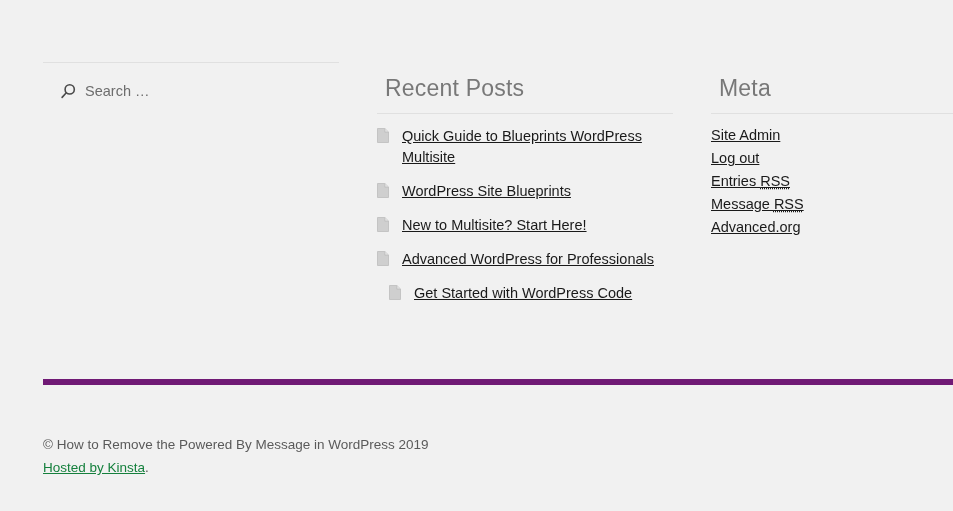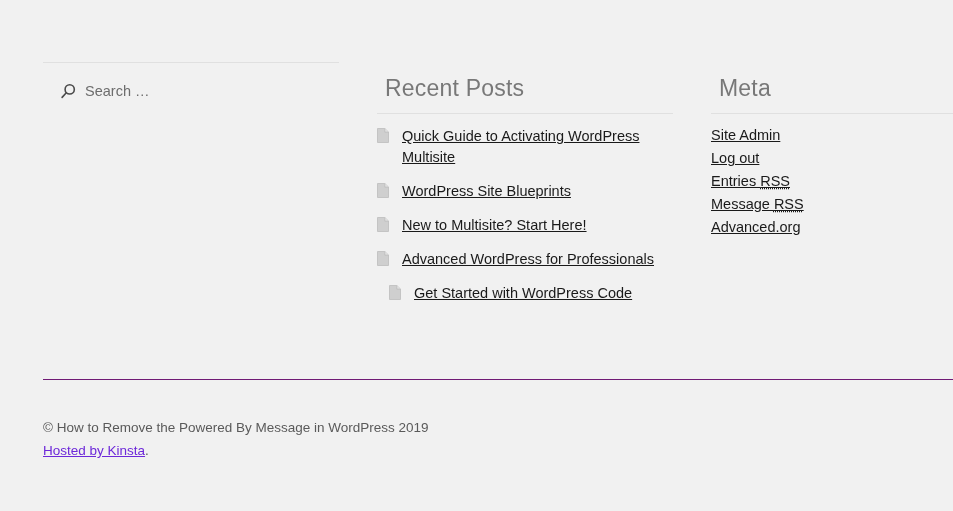--- a/index.html
+++ b/index.html
@@ -156,32 +156,32 @@
     text-decoration: underline dotted;
     text-underline-offset: 2px;
   }
 
   
   .site-footer {
     position: absolute;
     left: 43px;
     top: 379px;
     width: 910px;
-    border-top: 1px solid #701a75;
-    padding-top: 36px;
+    border-top: 6px solid #701a75;
+    padding-top: 48px;
   }
   .footer-line {
     font-size: 13.5px;
     color: #5a5a5a;
     line-height: 23px;
     font-family: "Liberation Sans", sans-serif;
     margin: 0;
   }
   .footer-link {
-    color: #6d28d9;
+    color: #15803d;
     text-decoration: underline;
     cursor: pointer;
   }
   .footer-period { color: #5a5a5a; }
 </style>
 </head>
 <body>
 
 <div class="widget-area">
 
@@ -203,21 +203,21 @@
     <div style="height:51px"></div>
     <hr class="widget-rule">
     <ul class="widget-list recent-list">
       <li>
         <span class="doc-icon">
           <svg width="12" height="15" viewBox="0 0 12 15">
             <path d="M0.5 0.5 H7.8 L11.5 4.1 V14.5 H0.5 Z" fill="#cfcfcf" stroke="#bdbdbd" stroke-width="0.8"></path>
             <path d="M7.8 0.5 V4.1 H11.5" fill="#e3e3e3" stroke="#bdbdbd" stroke-width="0.8"></path>
           </svg>
         </span>
-        <a class="post-link">Quick Guide to Activating WordPress Multisite</a>
+        <a class="post-link">Quick Guide to Blueprints WordPress Multisite</a>
       </li>
       <li>
         <span class="doc-icon">
           <svg width="12" height="15" viewBox="0 0 12 15">
             <path d="M0.5 0.5 H7.8 L11.5 4.1 V14.5 H0.5 Z" fill="#cfcfcf" stroke="#bdbdbd" stroke-width="0.8"></path>
             <path d="M7.8 0.5 V4.1 H11.5" fill="#e3e3e3" stroke="#bdbdbd" stroke-width="0.8"></path>
           </svg>
         </span>
         <a class="post-link">WordPress Site Blueprints</a>
       </li>

